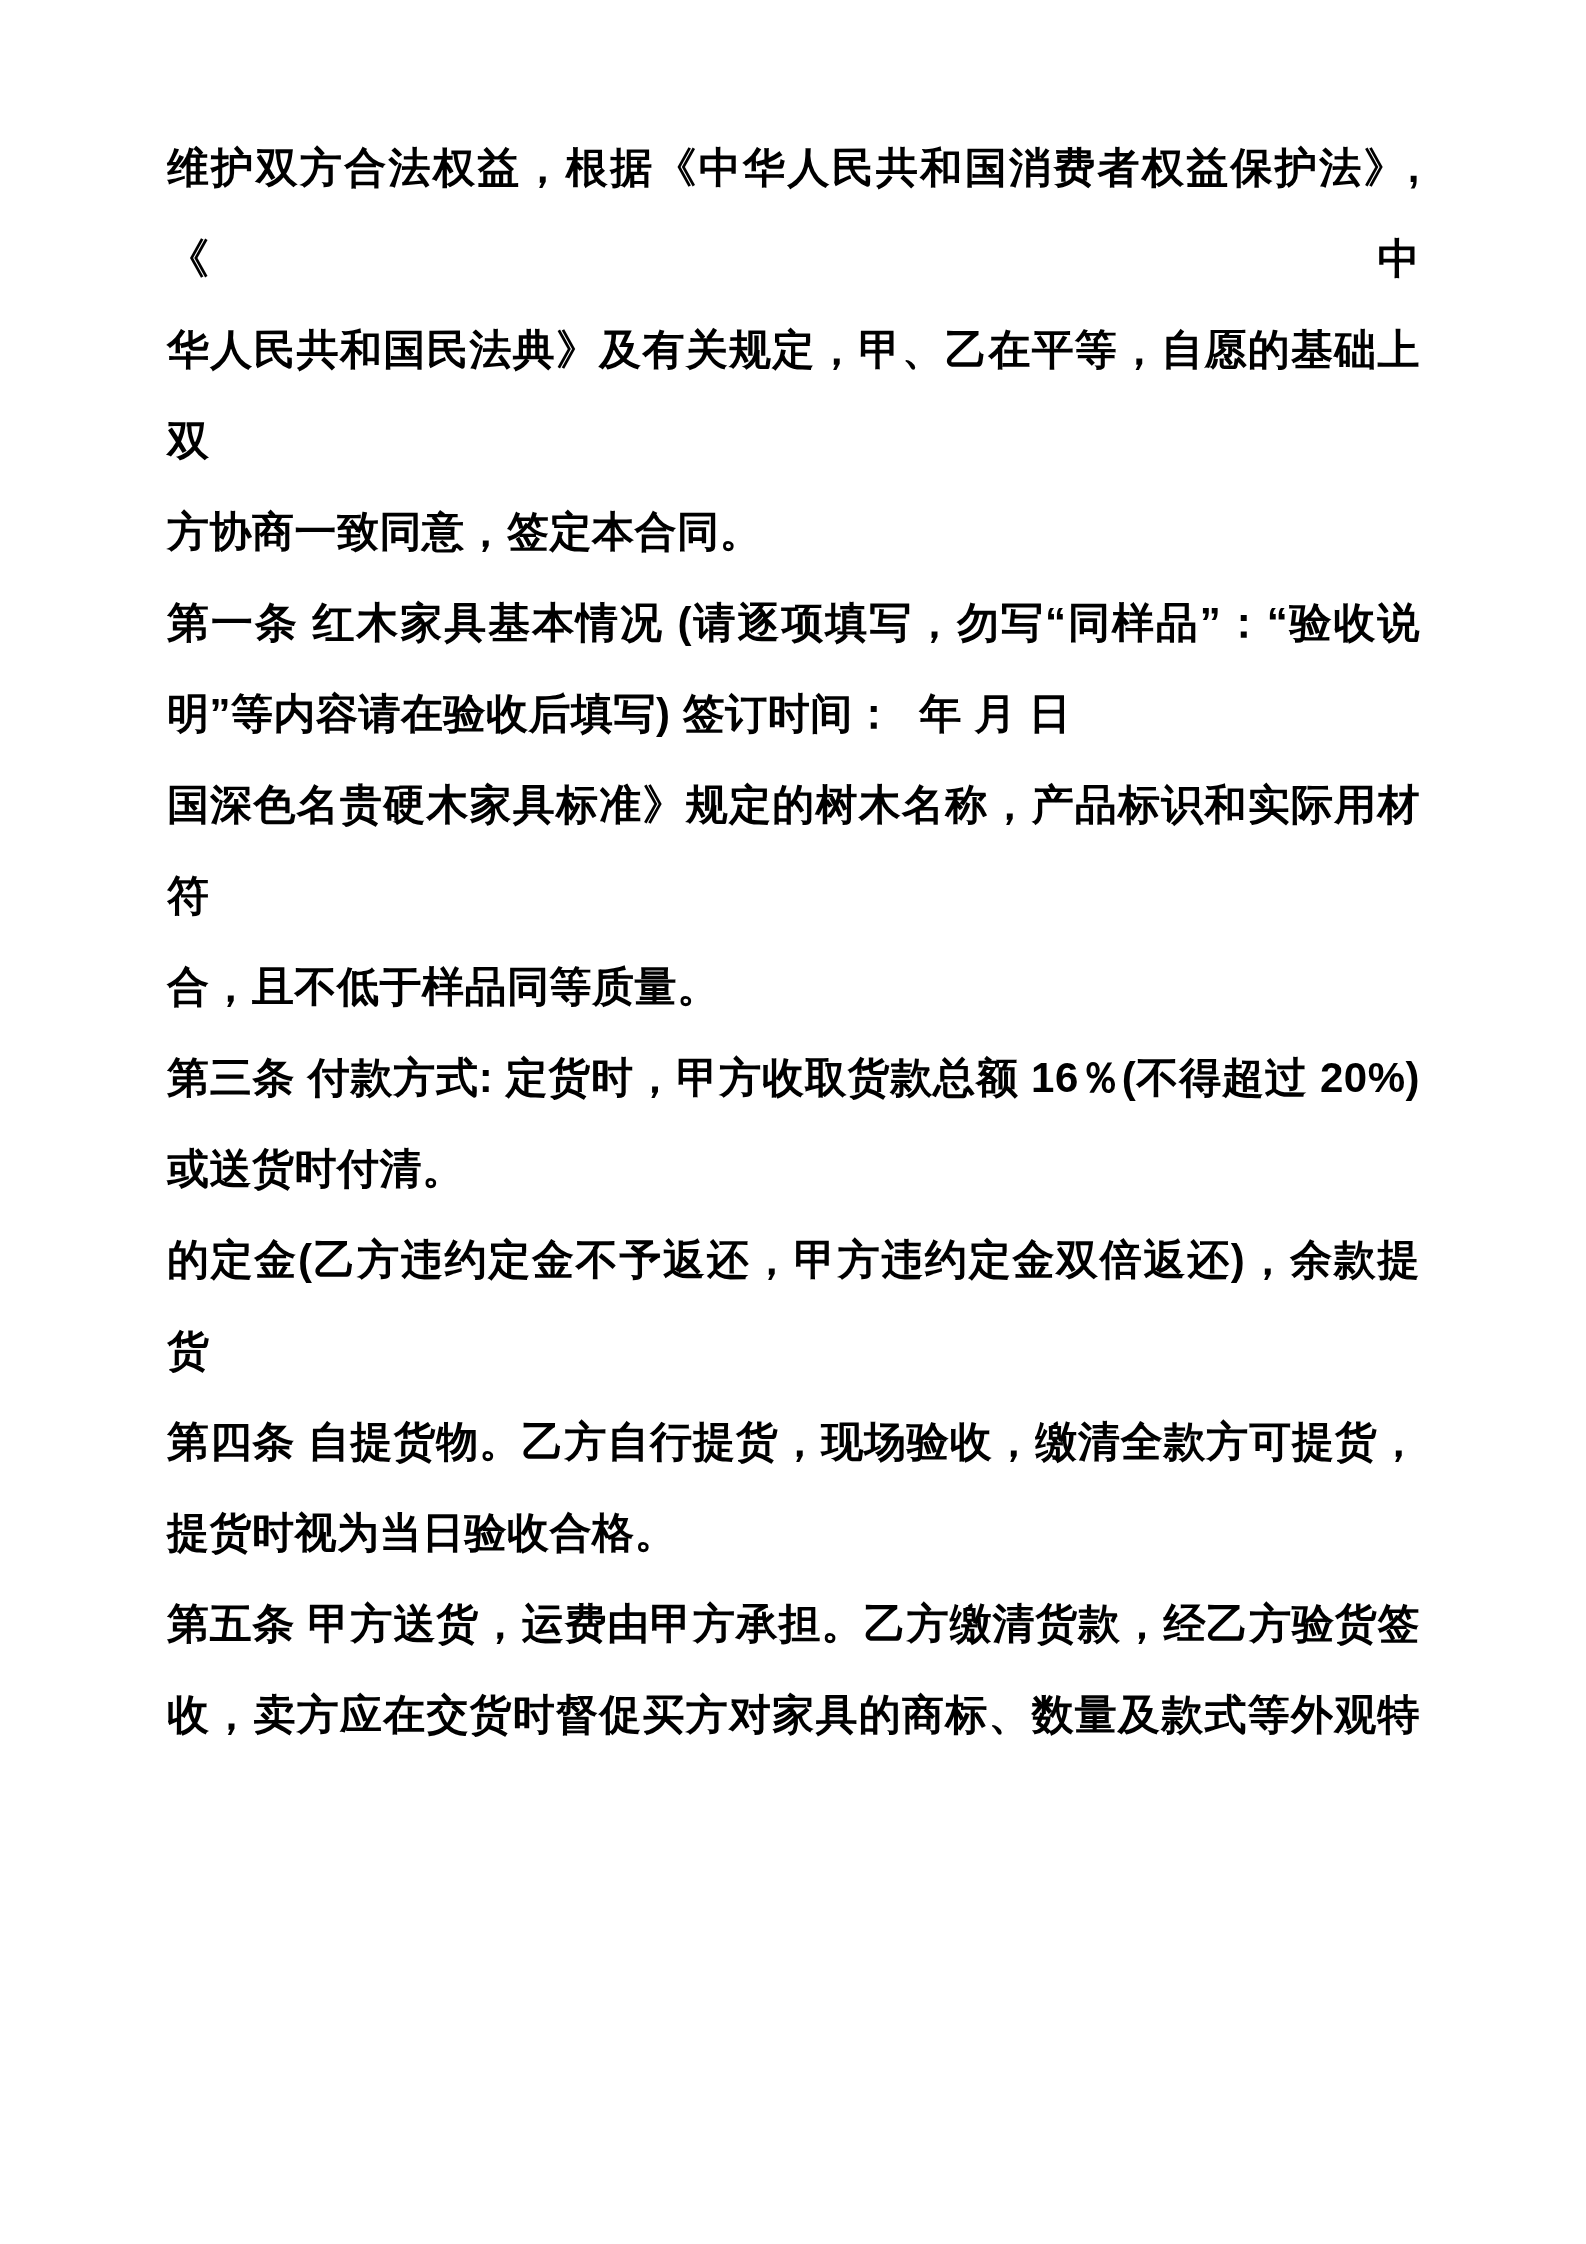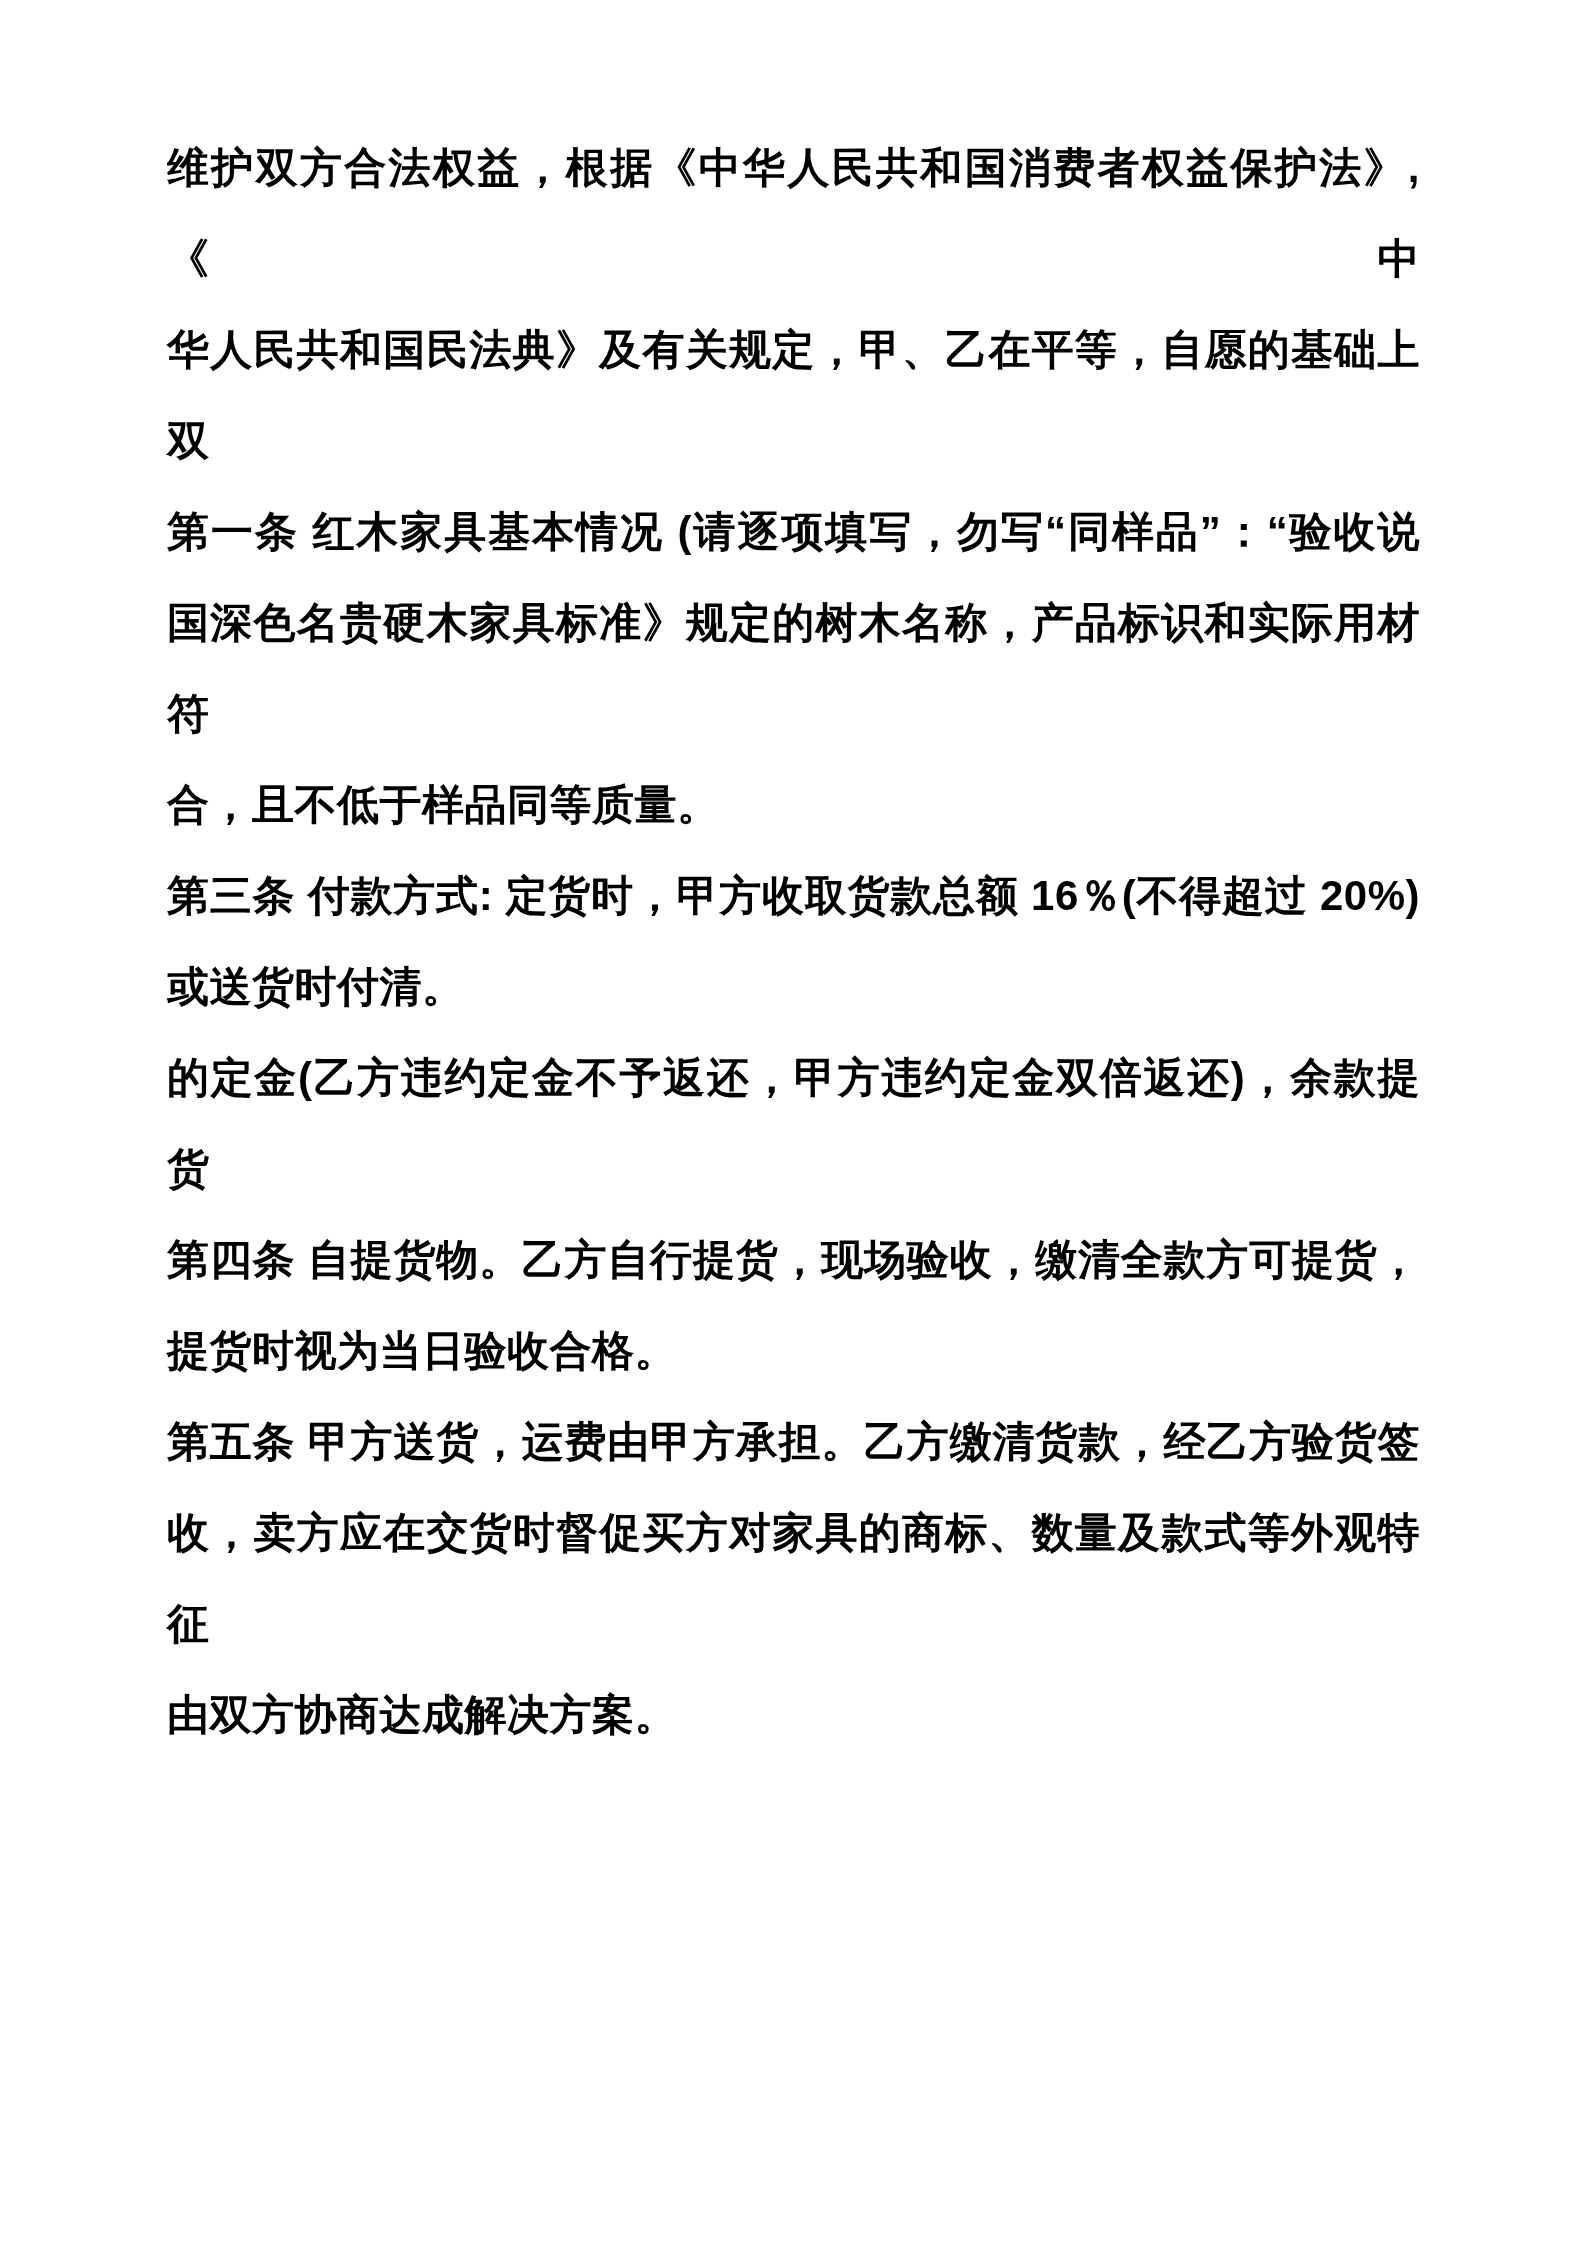--- a/index.html
+++ b/index.html
@@ -31,21 +31,23 @@
     text-align-last: left;
   }
 </style>
 </head>
 <body>
 
 <div class="page">
   <div>
       <div class="line">维护双方合法权益，根据《中华人民共和国消费者权益保护法》,《中</div>
       <div class="line">华人民共和国民法典》及有关规定，甲、乙在平等，自愿的基础上双</div>
+      <div class="line last">方协商一致同意，签定本合同。</div>
       <div class="line">第一条 红木家具基本情况 (请逐项填写，勿写“同样品”：“验收说</div>
+      <div class="line last">明”等内容请在验收后填写) 签订时间：  年 月 日</div>
       <div class="line">国深色名贵硬木家具标准》规定的树木名称，产品标识和实际用材符</div>
       <div class="line last">合，且不低于样品同等质量。</div>
       <div class="line">第三条 付款方式: 定货时，甲方收取货款总额 16％(不得超过 20%)</div>
       <div class="line last">或送货时付清。</div>
       <div class="line">的定金(乙方违约定金不予返还，甲方违约定金双倍返还)，余款提货</div>
       <div class="line">第四条 自提货物。乙方自行提货，现场验收，缴清全款方可提货，</div>
       <div class="line last">提货时视为当日验收合格。</div>
       <div class="line">第五条 甲方送货，运费由甲方承担。乙方缴清货款，经乙方验货签</div>
       <div class="line">收，卖方应在交货时督促买方对家具的商标、数量及款式等外观特征</div>
       <div class="line last">由双方协商达成解决方案。</div>

